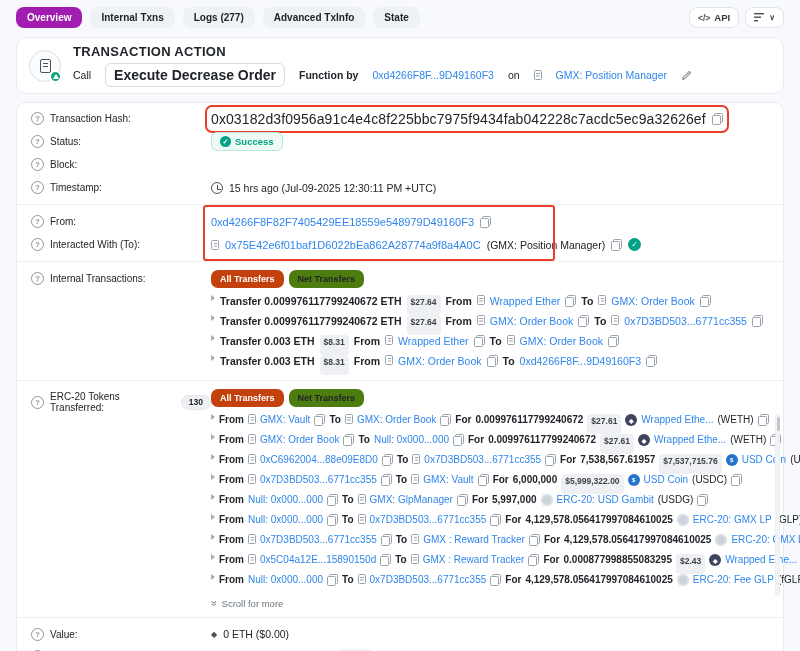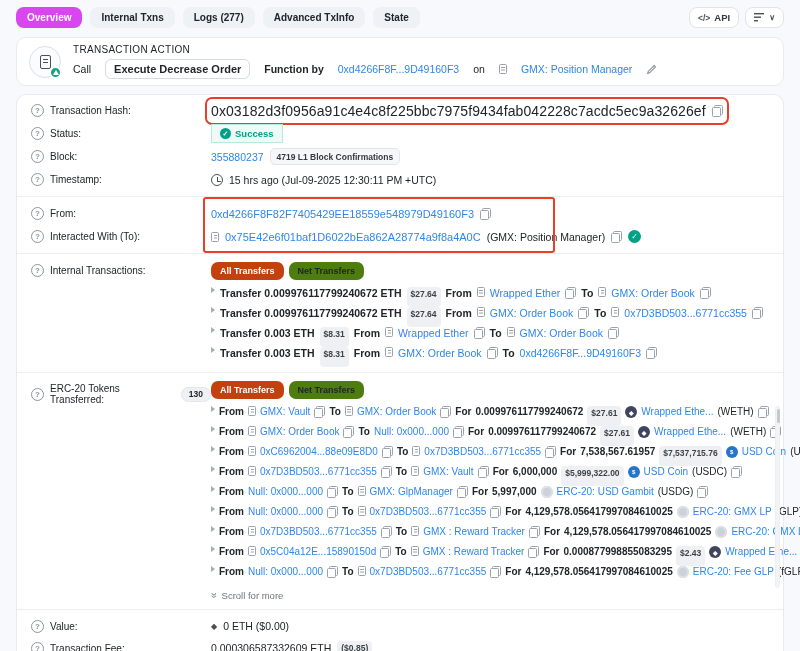--- a/index.html
+++ b/index.html
@@ -2,58 +2,58 @@
 <html><head>
 <meta charset="utf-8">
 <style>
   * { margin:0; padding:0; box-sizing:border-box; }
   html,body { width:800px; height:651px; overflow:hidden; }
   body { background:#f8f9fc; font-family:"Liberation Sans", sans-serif; color:#212529; }
 
   
   .tabbar { display:flex; align-items:center; padding:7px 16px; gap:8px; }
   .tab { font-size:10px; font-weight:700; padding:5px 11px; border-radius:8px; background:#eef1f5; color:#212529; cursor:pointer; white-space:nowrap; }
-  .tab.active { background:#d946ef; color:#fff;border-radius:8px; }
+  .tab.active { background:#a21caf; color:#fff;border-radius:8px; }
   .tabbar-right { margin-left:auto; display:flex; gap:6px; }
   .btn-light { background:#fff; border:1px solid #dfe4ea; border-radius:8px; padding:4px 8px; font-size:9.5px; font-weight:700; color:#343a40; display:flex; align-items:center; gap:4px; }
   .code-glyph { font-size:8.5px; color:#495057; font-weight:700; }
   .chev { font-size:8px; color:#495057; }
 
   
   .card { background:#fff; border:1px solid #e7ebef; border-radius:10px; }
   .action-card { margin:2px 16px 0; padding:6px 12px; display:flex; align-items:center; gap:12px; min-height:40px; }
   .action-icon { width:32px; height:32px; border:1px solid #dbe0e6; border-radius:50%; background:#fbfcfd; position:relative; display:flex; align-items:center; justify-content:center; flex:none; }
   .mini-doc { width:11px; height:14px; border:1.4px solid #4a5158; border-radius:2px; position:relative; }
   .mini-doc::after { content:''; position:absolute; left:2px; top:3px; width:5px; border-top:1.2px solid #4a5158; box-shadow:0 3px 0 #4a5158; }
   .gmx-badge { position:absolute; right:-2px; bottom:-2px; width:13px; height:13px; border-radius:50%; background:#16a57f; border:2px solid #fff; display:flex; align-items:center; justify-content:center; }
   .gmx-badge::after { content:''; width:0; height:0; border-bottom:5px solid #fff; border-left:3.5px solid transparent; border-right:3.5px solid transparent; }
-  .action-title { font-size:10px; font-weight:400; letter-spacing:.3px; margin-bottom:4px; }
+  .action-title { font-size:13px; font-weight:700; letter-spacing:.3px; margin-bottom:4px; }
   .action-line { font-size:10.5px; display:flex; align-items:center; gap:14px; }
-  .method-btn { font-size:11px; font-weight:700; border:1px solid #d5dbe2; border-radius:6px; background:#fff; padding:3px 8px; color:#212529; }
+  .method-btn { font-size:14px; font-weight:700; border:1px solid #d5dbe2; border-radius:6px; background:#fff; padding:3px 8px; color:#212529; }
 
   
   .main-card { margin:8px 16px 0; padding:4px 14px 0; height:640px; position:relative; }
   .row { display:flex; align-items:center; min-height:23px; }
   .row.top { align-items:flex-start; }
   .row-label { width:180px; flex:none; display:flex; align-items:center; gap:6px; font-size:10px; color:#212529; }
   .row.top .row-label { padding-top:5px; }
   .q { width:13px; height:13px; border:1px solid #8c959e; border-radius:50%; color:#8c959e; font-size:8px; font-weight:700; display:flex; align-items:center; justify-content:center; flex:none; }
   .value { font-size:10.5px; display:flex; align-items:center; gap:6px; flex:1; min-width:0; }
   .hr { border-top:1px solid #eceef1; margin:5px -14px; }
 
   .link { color:#2f86eb; cursor:pointer; text-decoration:none; }
   b { font-weight:700; }
 
   .copy { width:11px; height:12px; position:relative; flex:none; cursor:pointer; display:inline-block; }
   .copy::before { content:''; position:absolute; right:0; top:0; width:7px; height:8px; border:1.1px solid #9aa3ad; border-radius:1.5px; }
   .copy::after { content:''; position:absolute; left:0; bottom:0; width:7px; height:8px; border:1.1px solid #9aa3ad; border-radius:1.5px; background:#fff; }
   .doc { width:8px; height:10px; border:1.1px solid #9aa3ad; border-radius:1.5px; position:relative; flex:none; display:inline-block; }
   .doc::after { content:''; position:absolute; left:1.5px; top:2px; width:3.5px; border-top:1px solid #9aa3ad; box-shadow:0 2.5px 0 #9aa3ad; }
 
-  .badge-success { display:inline-flex; align-items:center; gap:4px; background:#edfaf5; border:1px solid #b9e9da; border-radius:0; padding:3px 8px; font-size:9.5px; font-weight:700; color:#00a186; }
+  .badge-success { display:inline-flex; align-items:center; gap:4px; background:#edfaf5; border:1px solid #b9e9da; border-radius:6px; padding:3px 8px; font-size:9.5px; font-weight:700; color:#00a186; }
   .chk-circle { width:11px; height:11px; border-radius:50%; background:#00a186; color:#fff; font-size:7px; display:inline-flex; align-items:center; justify-content:center; flex:none; }
   .chk-circle.lg { width:13px; height:13px; font-size:8px; }
   .badge-conf { background:#f6f7f9; border:1px solid #e2e6ea; border-radius:5px; padding:2.5px 6px; font-size:8.5px; font-weight:700; color:#343a40; white-space:nowrap; }
   .badge-usd { background:#eef0f3; border-radius:4px; padding:2px 4px; font-size:8.5px; font-weight:700; color:#3d434a; white-space:nowrap; flex:none; }
   .badge-count { background:#eef0f3; border:1px solid #e2e6ea; border-radius:9px; padding:1.5px 7px; font-size:8.5px; font-weight:700; color:#212529; }
 
   .clock { width:12px; height:12px; border:1.2px solid #495057; border-radius:50%; position:relative; flex:none; }
   .clock::after { content:''; position:absolute; left:4.5px; top:2px; width:3px; height:4px; border-left:1.2px solid #495057; border-bottom:1.2px solid #495057; }
 
   .hash-text { font-size:14px; letter-spacing:.1px; }
@@ -159,24 +159,20 @@
         <span>Success</span>
       </span>
     </div>
   </div>
 
   <div class="row">
     <div class="row-label">
       <span class="q">?</span>
       <span>Block:</span>
     </div>
-    <div class="value">
-      <a class="link">355880237</a>
-      <span class="badge-conf">4719 L1 Block Confirmations</span>
-    </div>
   </div>
 
   <div class="row">
     <div class="row-label">
       <span class="q">?</span>
       <span>Timestamp:</span>
     </div>
     <div class="value">
       <span class="clock"></span>
       <span>15 hrs ago (Jul-09-2025 12:30:11 PM +UTC)</span>

